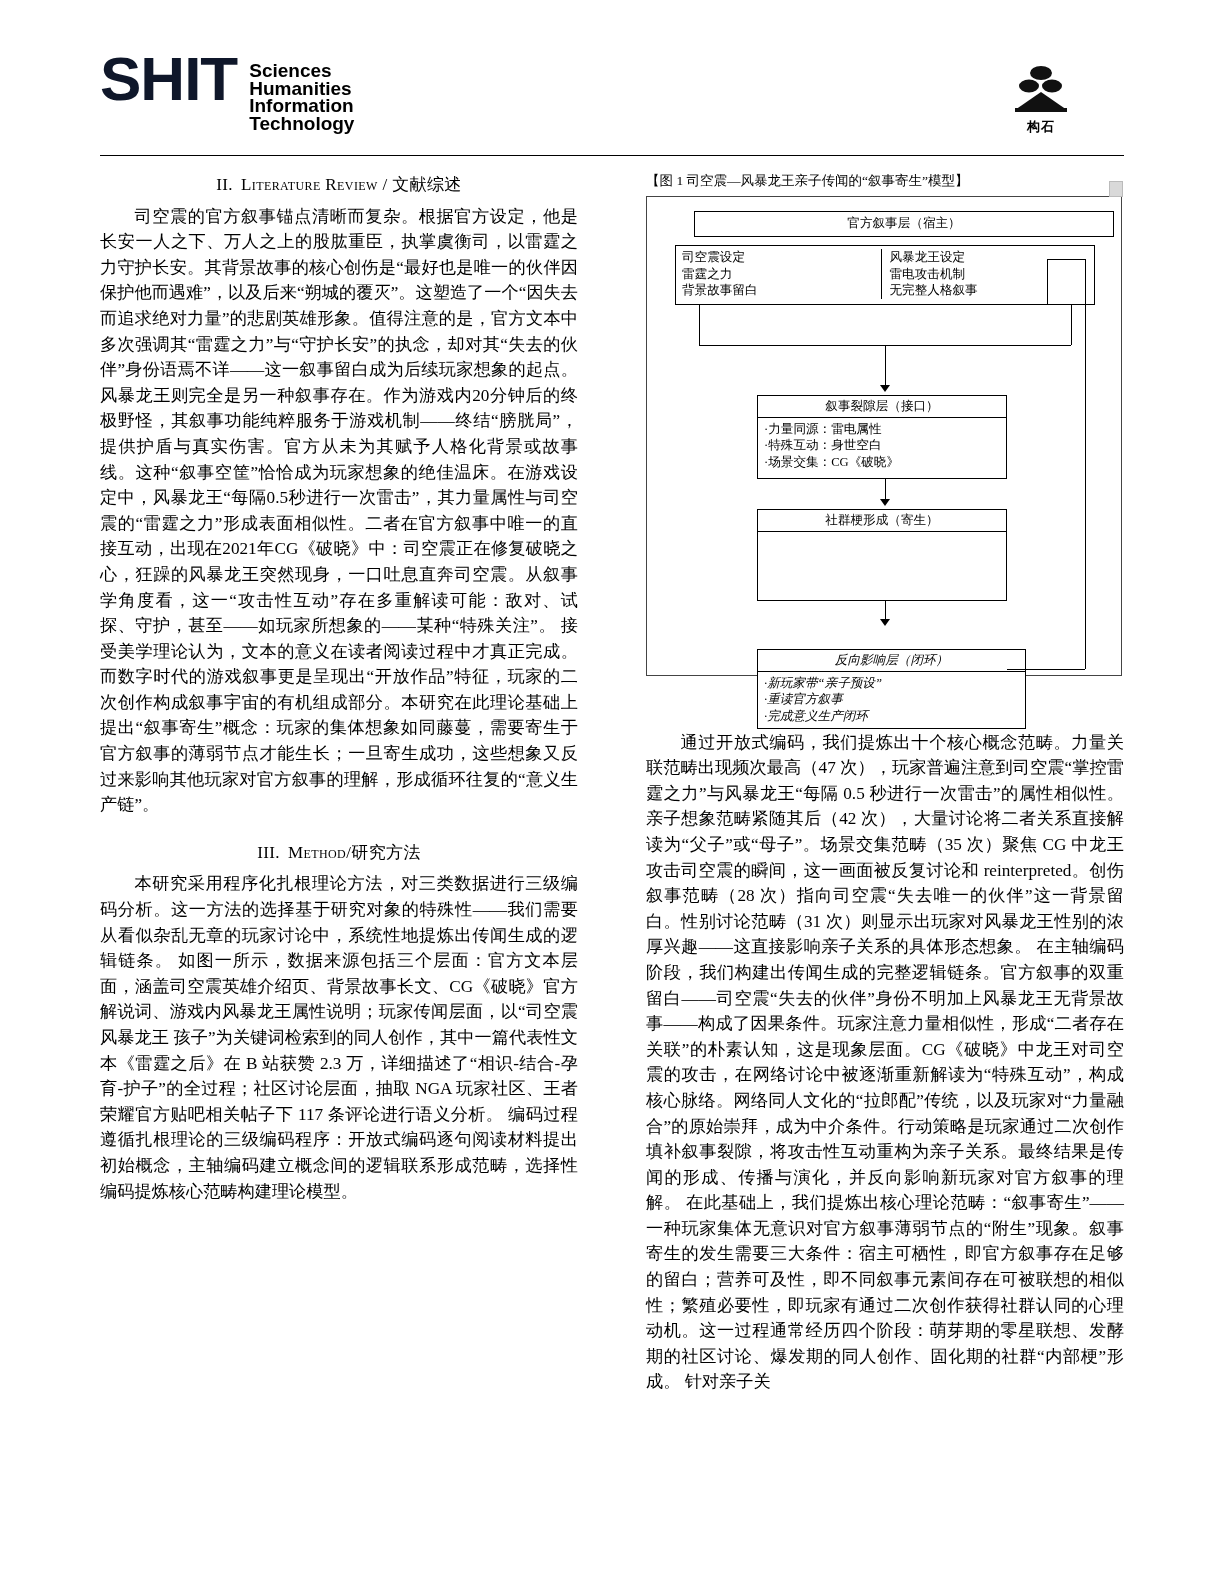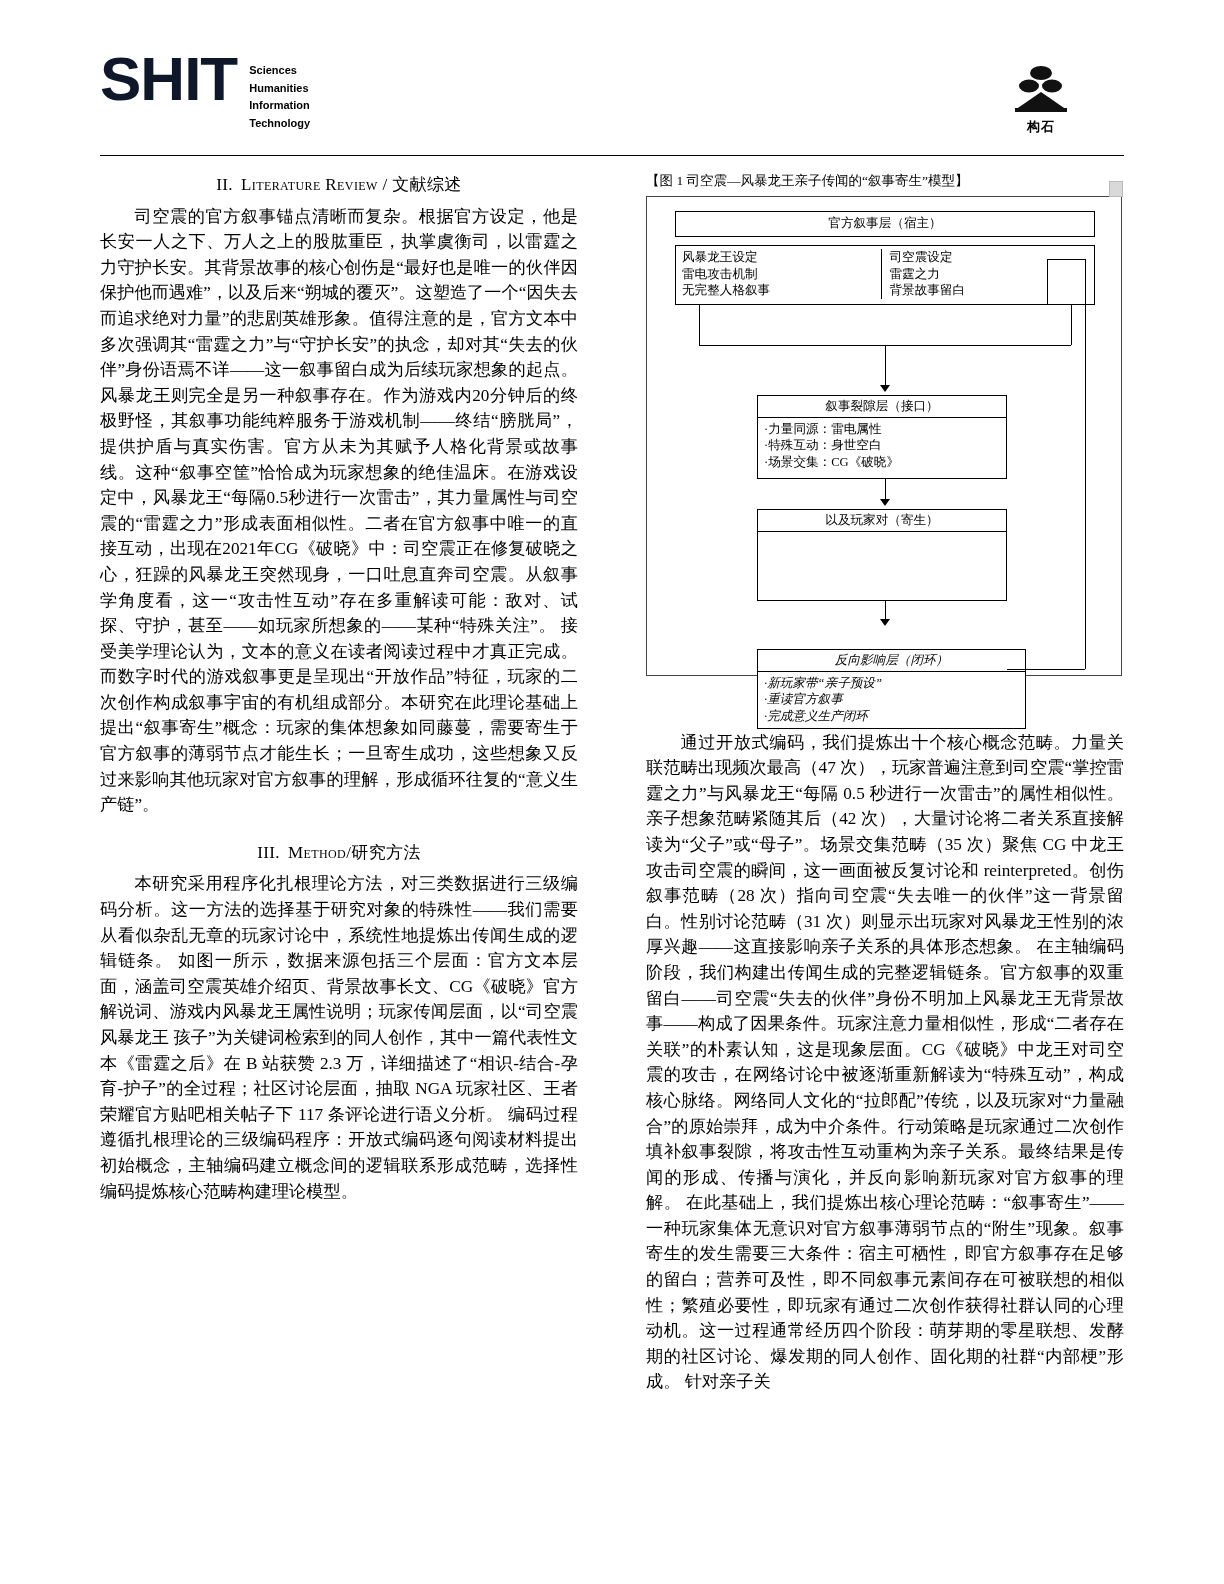--- a/index.html
+++ b/index.html
@@ -41,21 +41,21 @@
     font-family: "Liberation Sans", sans-serif;
     font-weight: bold;
     font-size: 62px;
     letter-spacing: -1px;
     line-height: 66px;
     color: #0f172a;
   }
   .logo-expand {
     font-family: "Liberation Sans", sans-serif;
     font-weight: bold;
-    font-size: 11px;
+    font-size: 19px;
     line-height: 17.5px;
     color: #000;
     margin-left: 12px;
     margin-top: 16px;
   }
   .mark {
     position: absolute;
     right: 40px;
     top: 16px;
     width: 86px;
@@ -126,21 +126,21 @@
   .fig-inner { position: absolute; left: 0; top: 0; width: 100%; height: 100%; }
   .node {
     position: absolute;
     border: 1px solid #000;
     background: #fff;
     box-sizing: border-box;
     font-size: 12.6px;
     line-height: 16.5px;
     padding: 3px 6px;
   }
-  .node.center { text-align: center; }
+  .node.center { text-align: center; margin-left: 19px; }
   .node ul {
     margin: 0; padding: 0; list-style: none;
   }
   .node li { white-space: nowrap; }
   .twocol { display: flex; }
   .twocol > div { flex: 1; }
   .twocol > div + div { border-left: 1px solid #000; padding-left: 8px; }
   .vline { position: absolute; width: 0; border-left: 1px solid #000; }
   .hline { position: absolute; height: 0; border-top: 1px solid #000; }
   .arrow {
@@ -210,32 +210,32 @@
       <div class="scroll-tab"></div>
       <div class="fig-inner">
 
         <div class="node center" style="left:28px; top:14px; width:420px; height:26px;">
           <span>官方叙事层（宿主）</span>
         </div>
         <div class="node" style="left:28px; top:48px; width:420px; height:60px;">
           <div class="twocol">
             <div>
               <ul>
+                <li>司空震设定</li>
+                <li>雷霆之力</li>
+                <li>背景故事留白</li>
+              </ul>
+            </div>
+            <div>
+              <ul>
                 <li>风暴龙王设定</li>
                 <li>雷电攻击机制</li>
                 <li>无完整人格叙事</li>
               </ul>
             </div>
-            <div>
-              <ul>
-                <li>司空震设定</li>
-                <li>雷霆之力</li>
-                <li>背景故事留白</li>
-              </ul>
-            </div>
           </div>
         </div>
 
         <div class="vline" style="left:52px; top:108px; height:40px;"></div>
         <div class="vline" style="left:424px; top:108px; height:40px;"></div>
         <div class="hline" style="left:52px; top:148px; width:372px;"></div>
         <div class="vline" style="left:238px; top:148px; height:42px;"></div>
         <div class="arrow" style="left:233px; top:188px;"></div>
 
         <div class="node" style="left:110px; top:198px; width:250px; height:84px;">
@@ -247,21 +247,21 @@
             <li>·<span>特殊互动：身世空白</span></li>
             <li>·<span>场景交集：CG《破晓》</span></li>
           </ul>
         </div>
 
         <div class="vline" style="left:238px; top:282px; height:22px;"></div>
         <div class="arrow" style="left:233px; top:302px;"></div>
 
         <div class="node" style="left:110px; top:312px; width:250px; height:92px;">
           <div style="text-align:center; border-bottom:1px solid #000; margin:-3px -6px 3px -6px; padding:2px 0;">
-            <span>以及玩家对（寄生）</span>
+            <span>社群梗形成（寄生）</span>
           </div>
         </div>
 
         <div class="vline" style="left:238px; top:404px; height:20px;"></div>
         <div class="arrow" style="left:233px; top:422px;"></div>
 
         <div class="node" style="left:110px; top:452px; width:269px; height:80px;font-style:italic;">
           <div style="text-align:center; border-bottom:1px solid #000; margin:-3px -6px 3px -6px; padding:2px 0;">
             <span>反向影响层（闭环）</span>
           </div>

